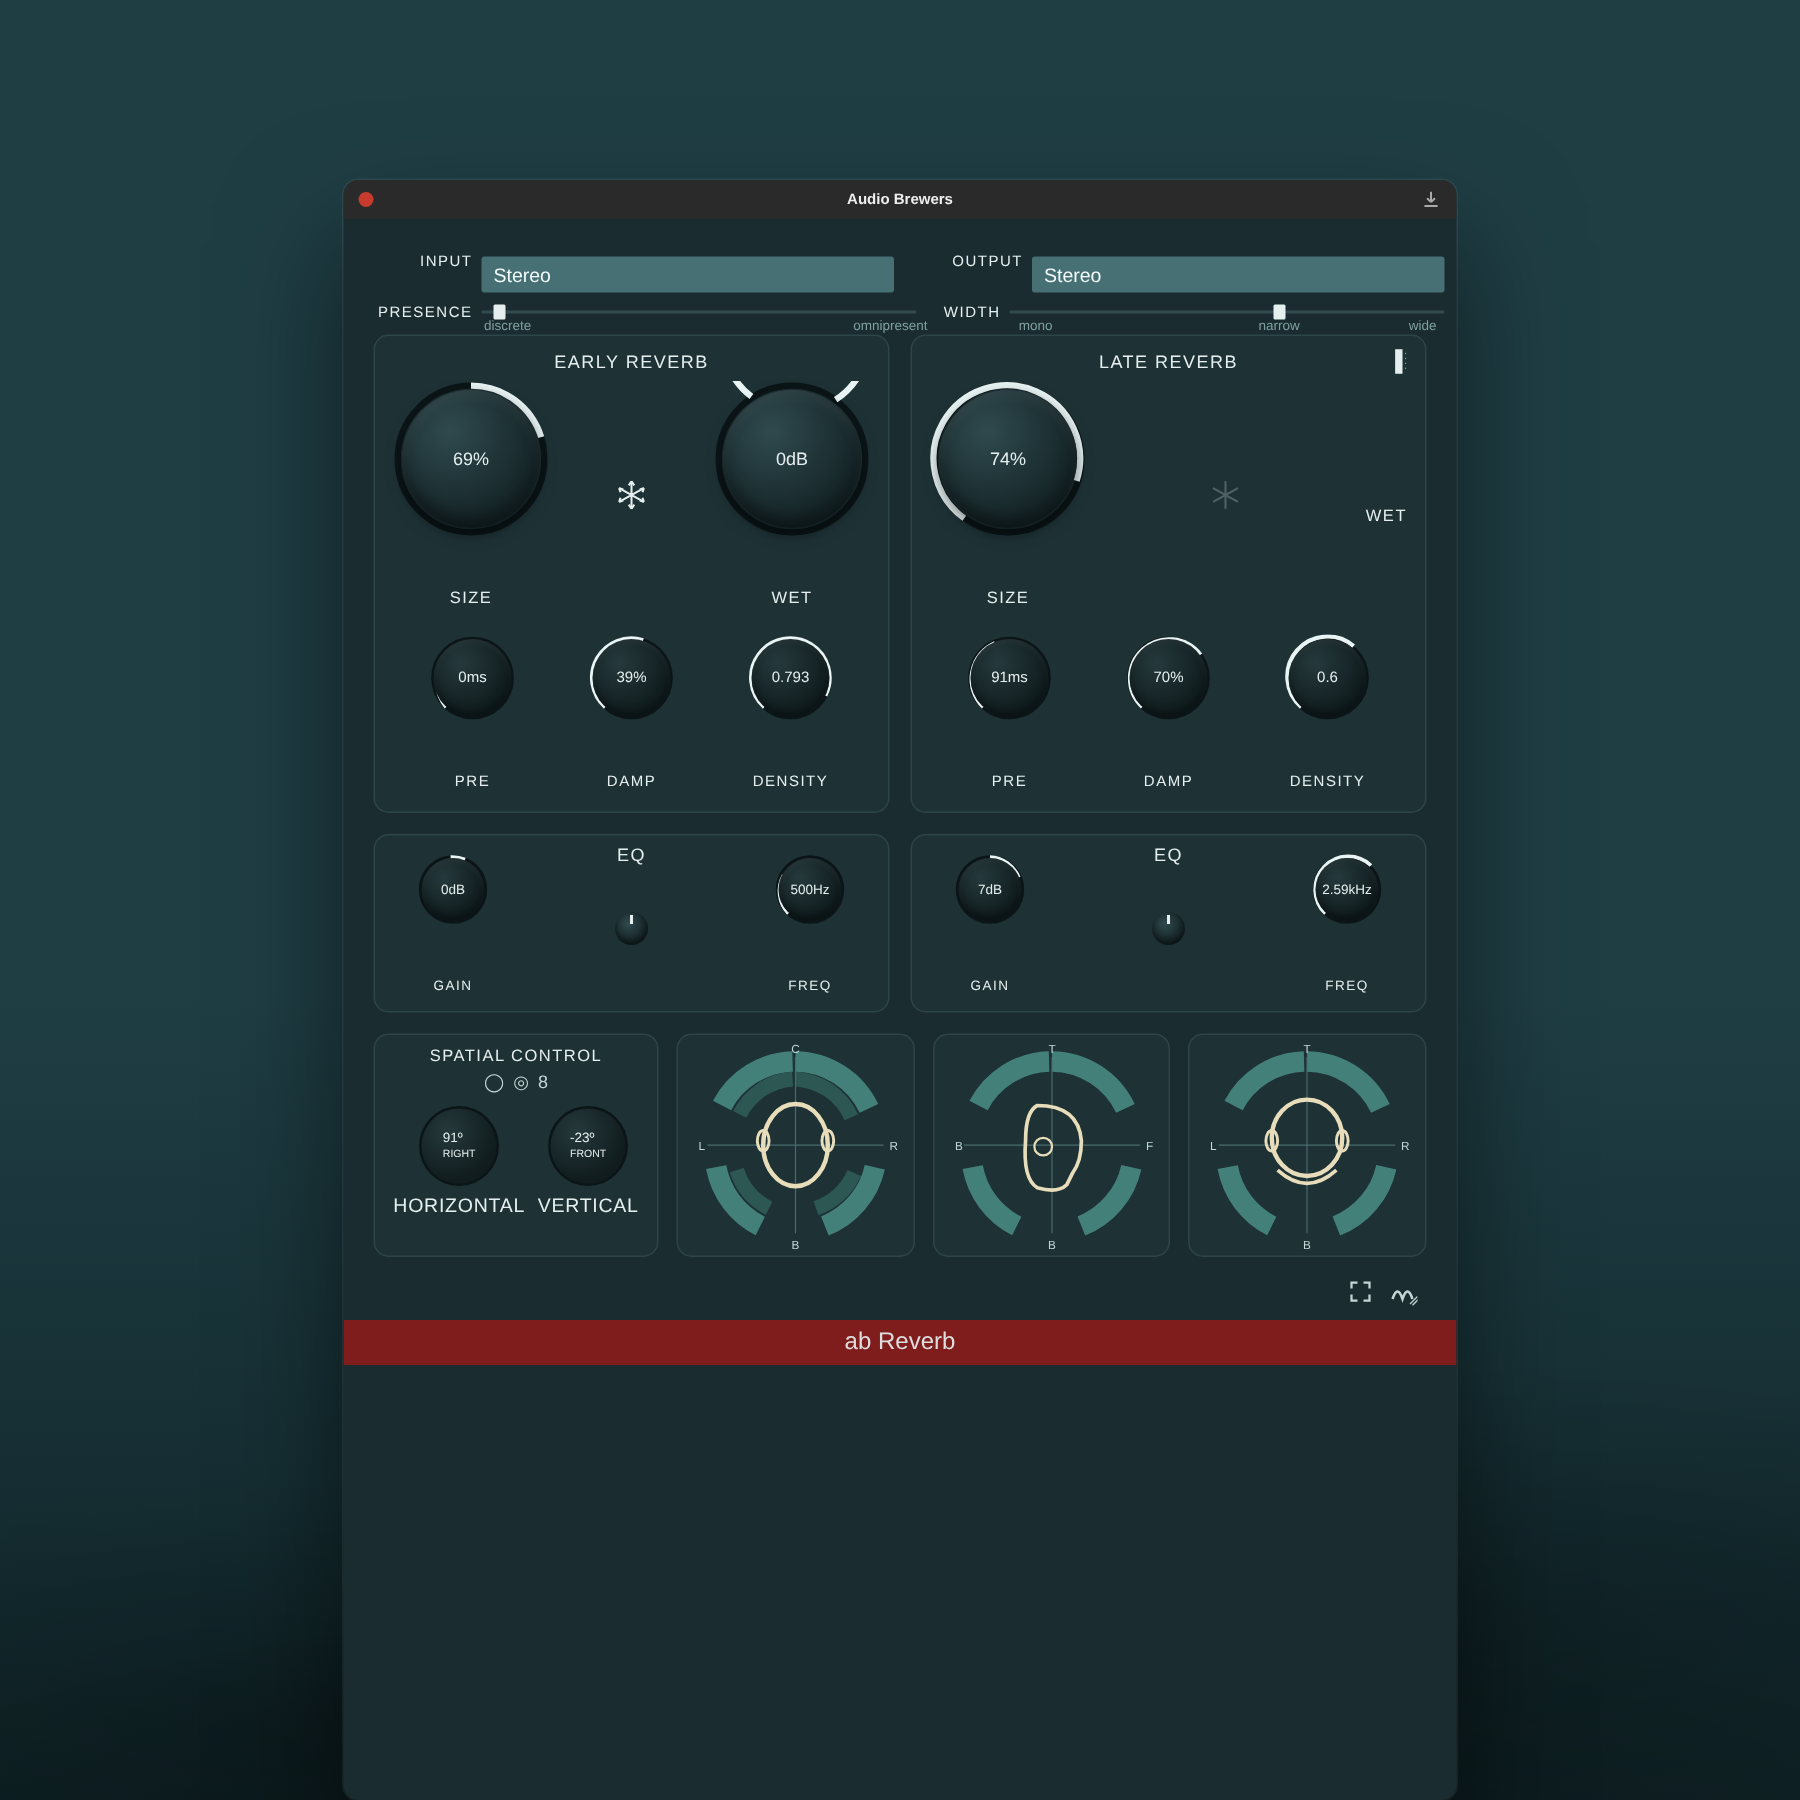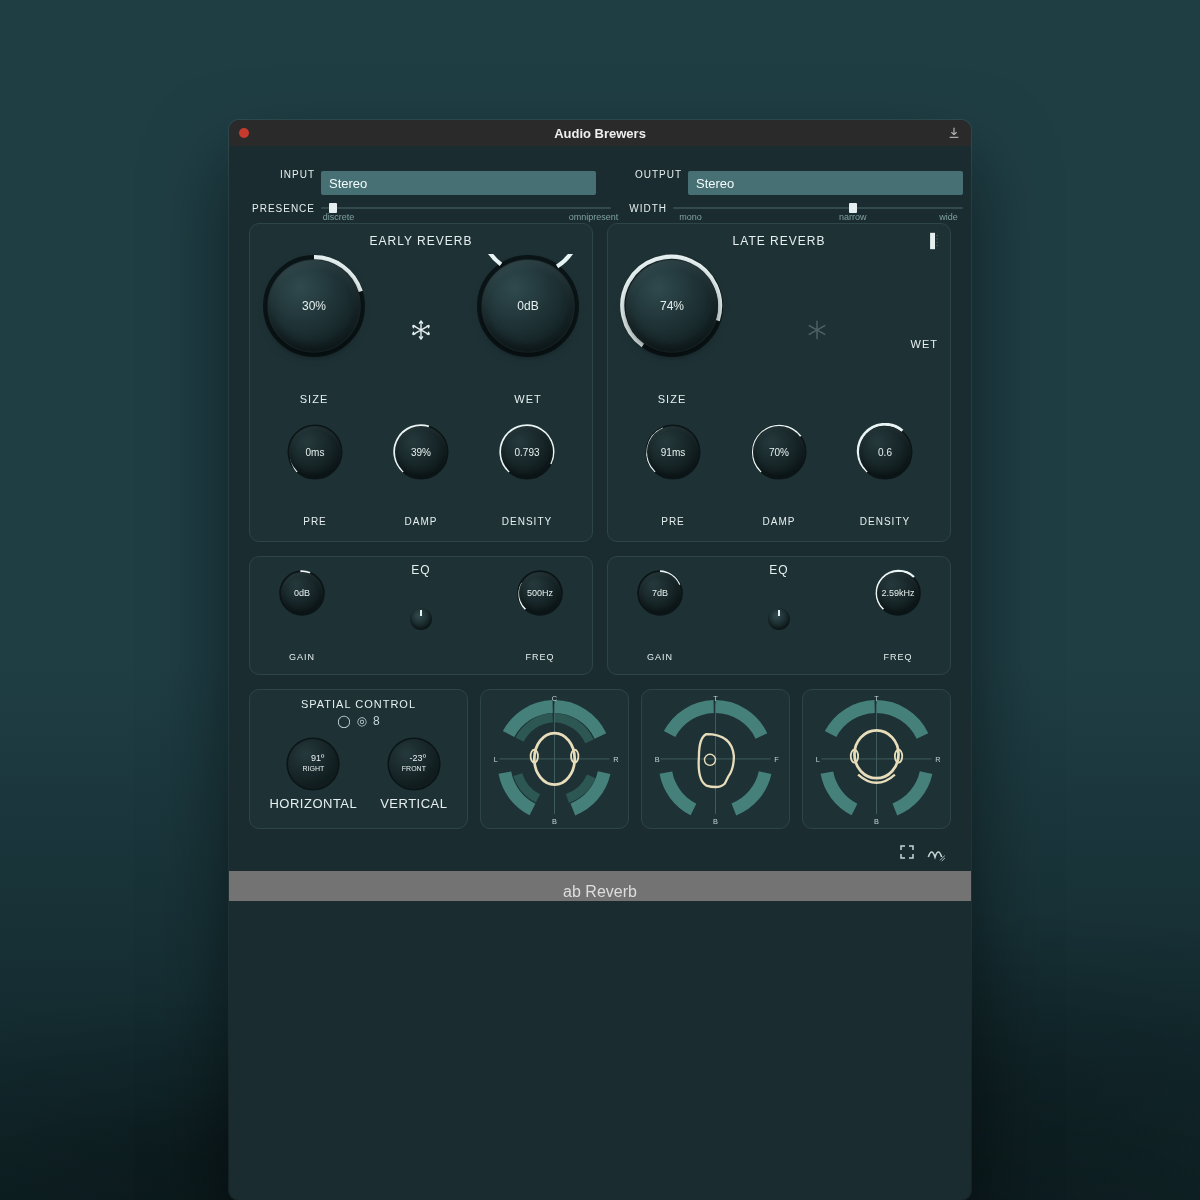--- a/index.html
+++ b/index.html
@@ -27,21 +27,21 @@
     overflow: hidden;
     position: relative;
   }
   .titlebar {
     height: 26px;
     background: #2a2a2a;
     display: flex; align-items: center; justify-content: center;
     position: relative;
   }
   .close-dot { position:absolute; left:10px; top:8px; width:10px; height:10px; border-radius:50%; background:#c63b2e; }
-  .titlebar span { color:#eee; font-size:13px; font-weight:600; }
+  .titlebar span { color:#eee; font-size:10px; font-weight:600; }
   .dl-icon { position:absolute; right:10px; top:6px; width:14px; height:14px; }
   .dl-icon svg { width:100%; height:100%; fill:none; stroke:#aaa; stroke-width:1.5; }
   .content { padding: 0 8px 6px; color:#cfe6e6; }
   .ioRow { display:flex; gap:8px; padding-top:8px; }
   .ioHalf { display:flex; flex:1; align-items:center; gap:6px; }
   .ioLabel { width:78px; text-align:right; font-size:10px; letter-spacing:1px; color:#e6efef; }
   .ioSelect {
     flex:1; height:24px; background:#477075; color:#f3fbfb; font-size:13px; display:flex; align-items:center;
     padding:0 8px; border-radius:2px;margin-top:17px;
   }
@@ -96,35 +96,35 @@
   .eqCenter .tinyKnob {
     width:22px; height:22px; border-radius:50%; margin:auto;
     background: radial-gradient(circle at 40% 35%, #304a4e, #121f21 70%);
     box-shadow: inset 0 -2px 4px rgba(0,0,0,0.4);
     position:relative;
   }
   .eqCenter .tinyKnob::after {
     content:''; position:absolute; top:2px; left:50%; width:2px; height:6px; background:#e6efef; transform:translateX(-50%);
   }
   .bottomRow { margin:14px 12px 6px; display:flex; gap:12px; }
-  .spatialPanel { width:219px; padding:8px 8px 12px; }
+  .spatialPanel { width:190px; padding:8px 8px 12px; }
   .spatialTitle { font-size:11px; letter-spacing:1px; text-align:center; color:#e6efef; }
   .spatialIcons { display:flex; justify-content:center; gap:6px; margin-top:4px; font-size:12px; color:#c3d6d6; }
   .spatialKnobs { display:flex; justify-content:space-around; margin-top:8px; }
   .spKnob { display:flex; flex-direction:column; align-items:center; gap:4px; }
   .spKnob .knob { width:56px; height:56px; }
   .spKnob .face { position:absolute; inset:3px; border-radius:50%; background: radial-gradient(circle at 35% 30%, #25393c, #101c1e 70%); }
-  .spVal { position:absolute; top:50%; left:50%; transform:translate(-50%,-50%); font-size:9px; text-align:right; line-height:1.1; color:#e6efef; }
+  .spVal { position:absolute; top:50%; left:50%; transform:translate(-50%,-50%); font-size:9px; text-align:left; line-height:1.1; color:#e6efef; }
   .spLbl { font-size:13px; letter-spacing:0.5px; color:#e6efef; }
   .vizPanel { flex:1; background:#1e3236; border:1px solid #2d4549; border-radius:10px; display:flex; align-items:center; justify-content:center; }
   .vizPanel svg { width:100%; height:100%; }
   .footbar { display:flex; justify-content:flex-end; align-items:center; gap:10px; padding:6px 18px 2px; height:30px; }
   .fsIcon { width:16px; height:16px; }
   .logoIcon { width:20px; height:20px; }
-  .productBar { height:30px; background:#737373; display:flex; align-items:flex-end; justify-content:center; color:#ddd; font-size:16px; }
+  .productBar { height:30px; background:#7f1d1d; display:flex; align-items:center; justify-content:center; color:#ddd; font-size:16px; }
 </style>
 </head>
 <body>
 
 <div class="bg-wave"></div>
 
 <div class="window">
 
   <div class="titlebar">
     <div class="close-dot"></div>
@@ -176,21 +176,21 @@
       <div class="panel">
         <div class="panel-title">EARLY REVERB</div>
         <div class="knobRow">
           <div class="bigKnob">
             <div class="knob knob-large">
               <svg class="ring" viewBox="0 0 100 100">
                   <circle cx="50" cy="50" r="47" fill="none" stroke="#0b1517" stroke-width="4"></circle>
                   <path d="M50 3 A47 47 0 0 1 95 36" fill="none" stroke="#e9f4f4" stroke-width="4"></path>
                 </svg>
               <div class="face"></div>
-              <div class="knob-val">30%</div>
+              <div class="knob-val">69%</div>
             </div>
             <div class="knob-label">SIZE</div>
           </div>
           <div class="freeze">
             <svg width="22" height="22" viewBox="0 0 24 24" fill="none" stroke="#e6efef" stroke-width="1.5">
               <path d="M12 2v20M3 7l18 10M21 7L3 17"></path>
                 <path d="M12 2l-2 3m2-3l2 3M12 22l-2-3m2 3l2-3M3 7l3 1M3 7l1 3M21 17l-3-1m3 1l-1-3M21 7l-3 1m3-1l-1 3M3 17l3-1m-3 1l1-3"></path>
             </svg>
           </div>
           <div class="bigKnob">

